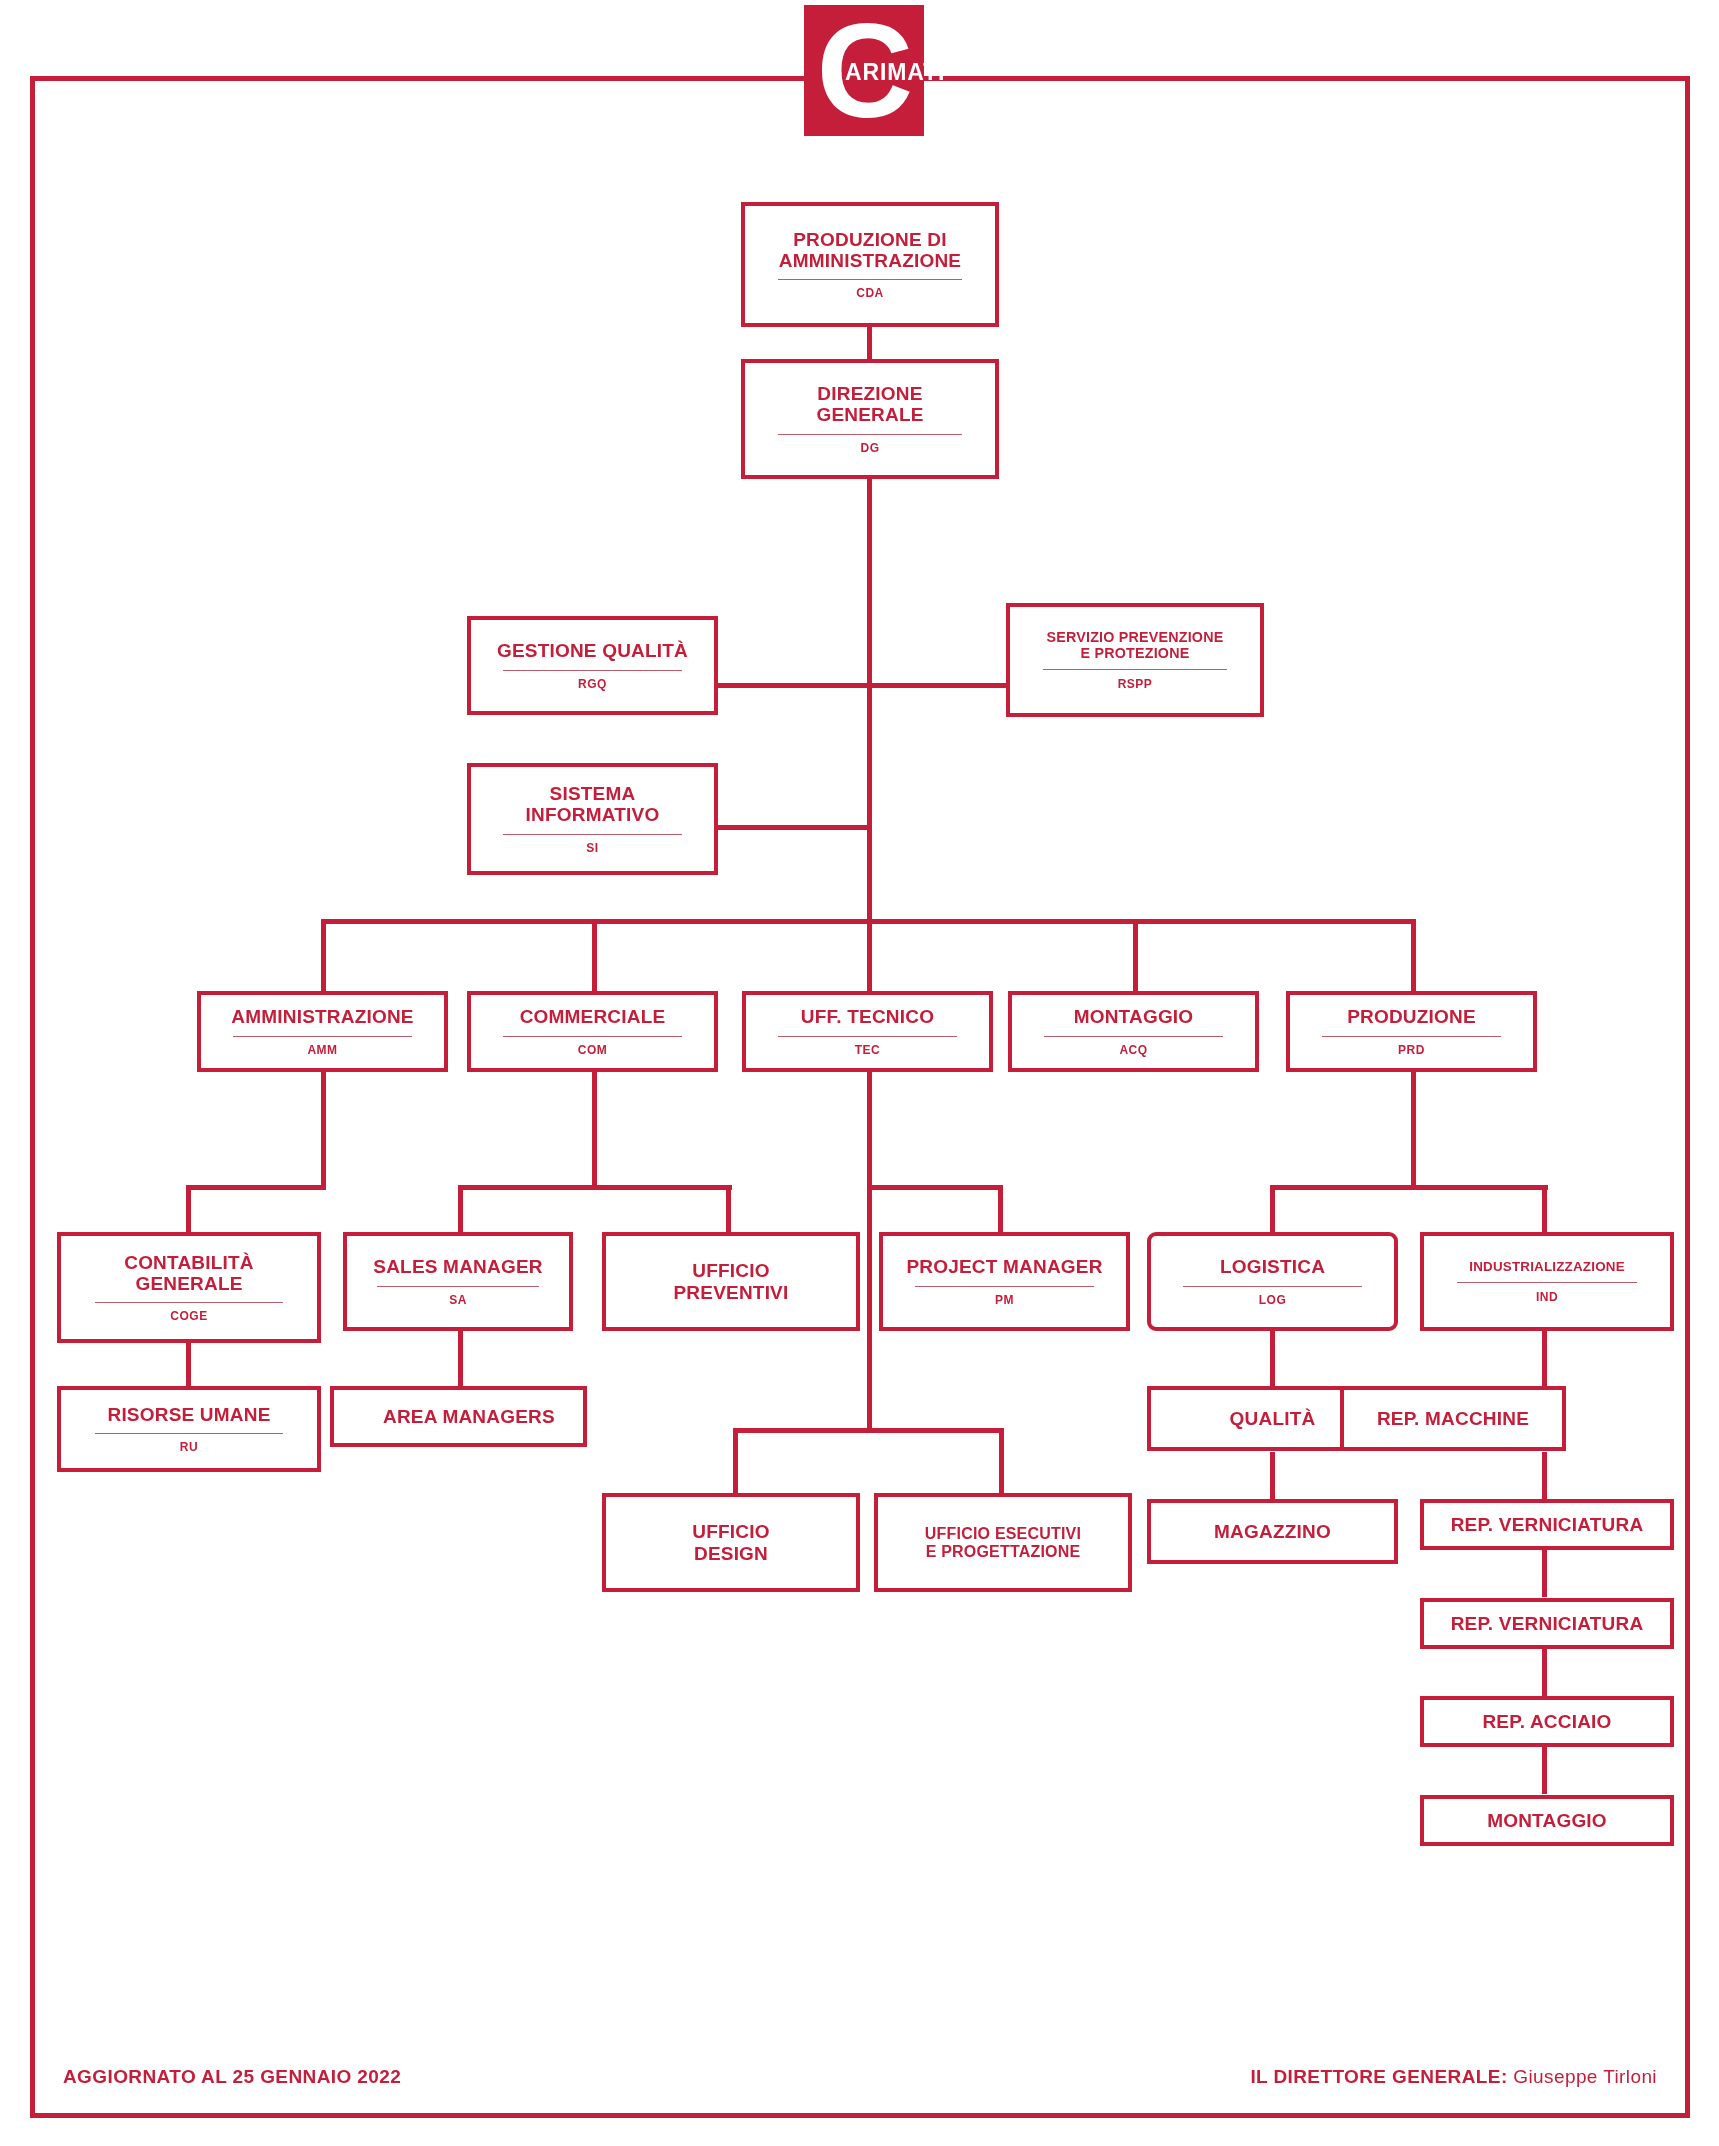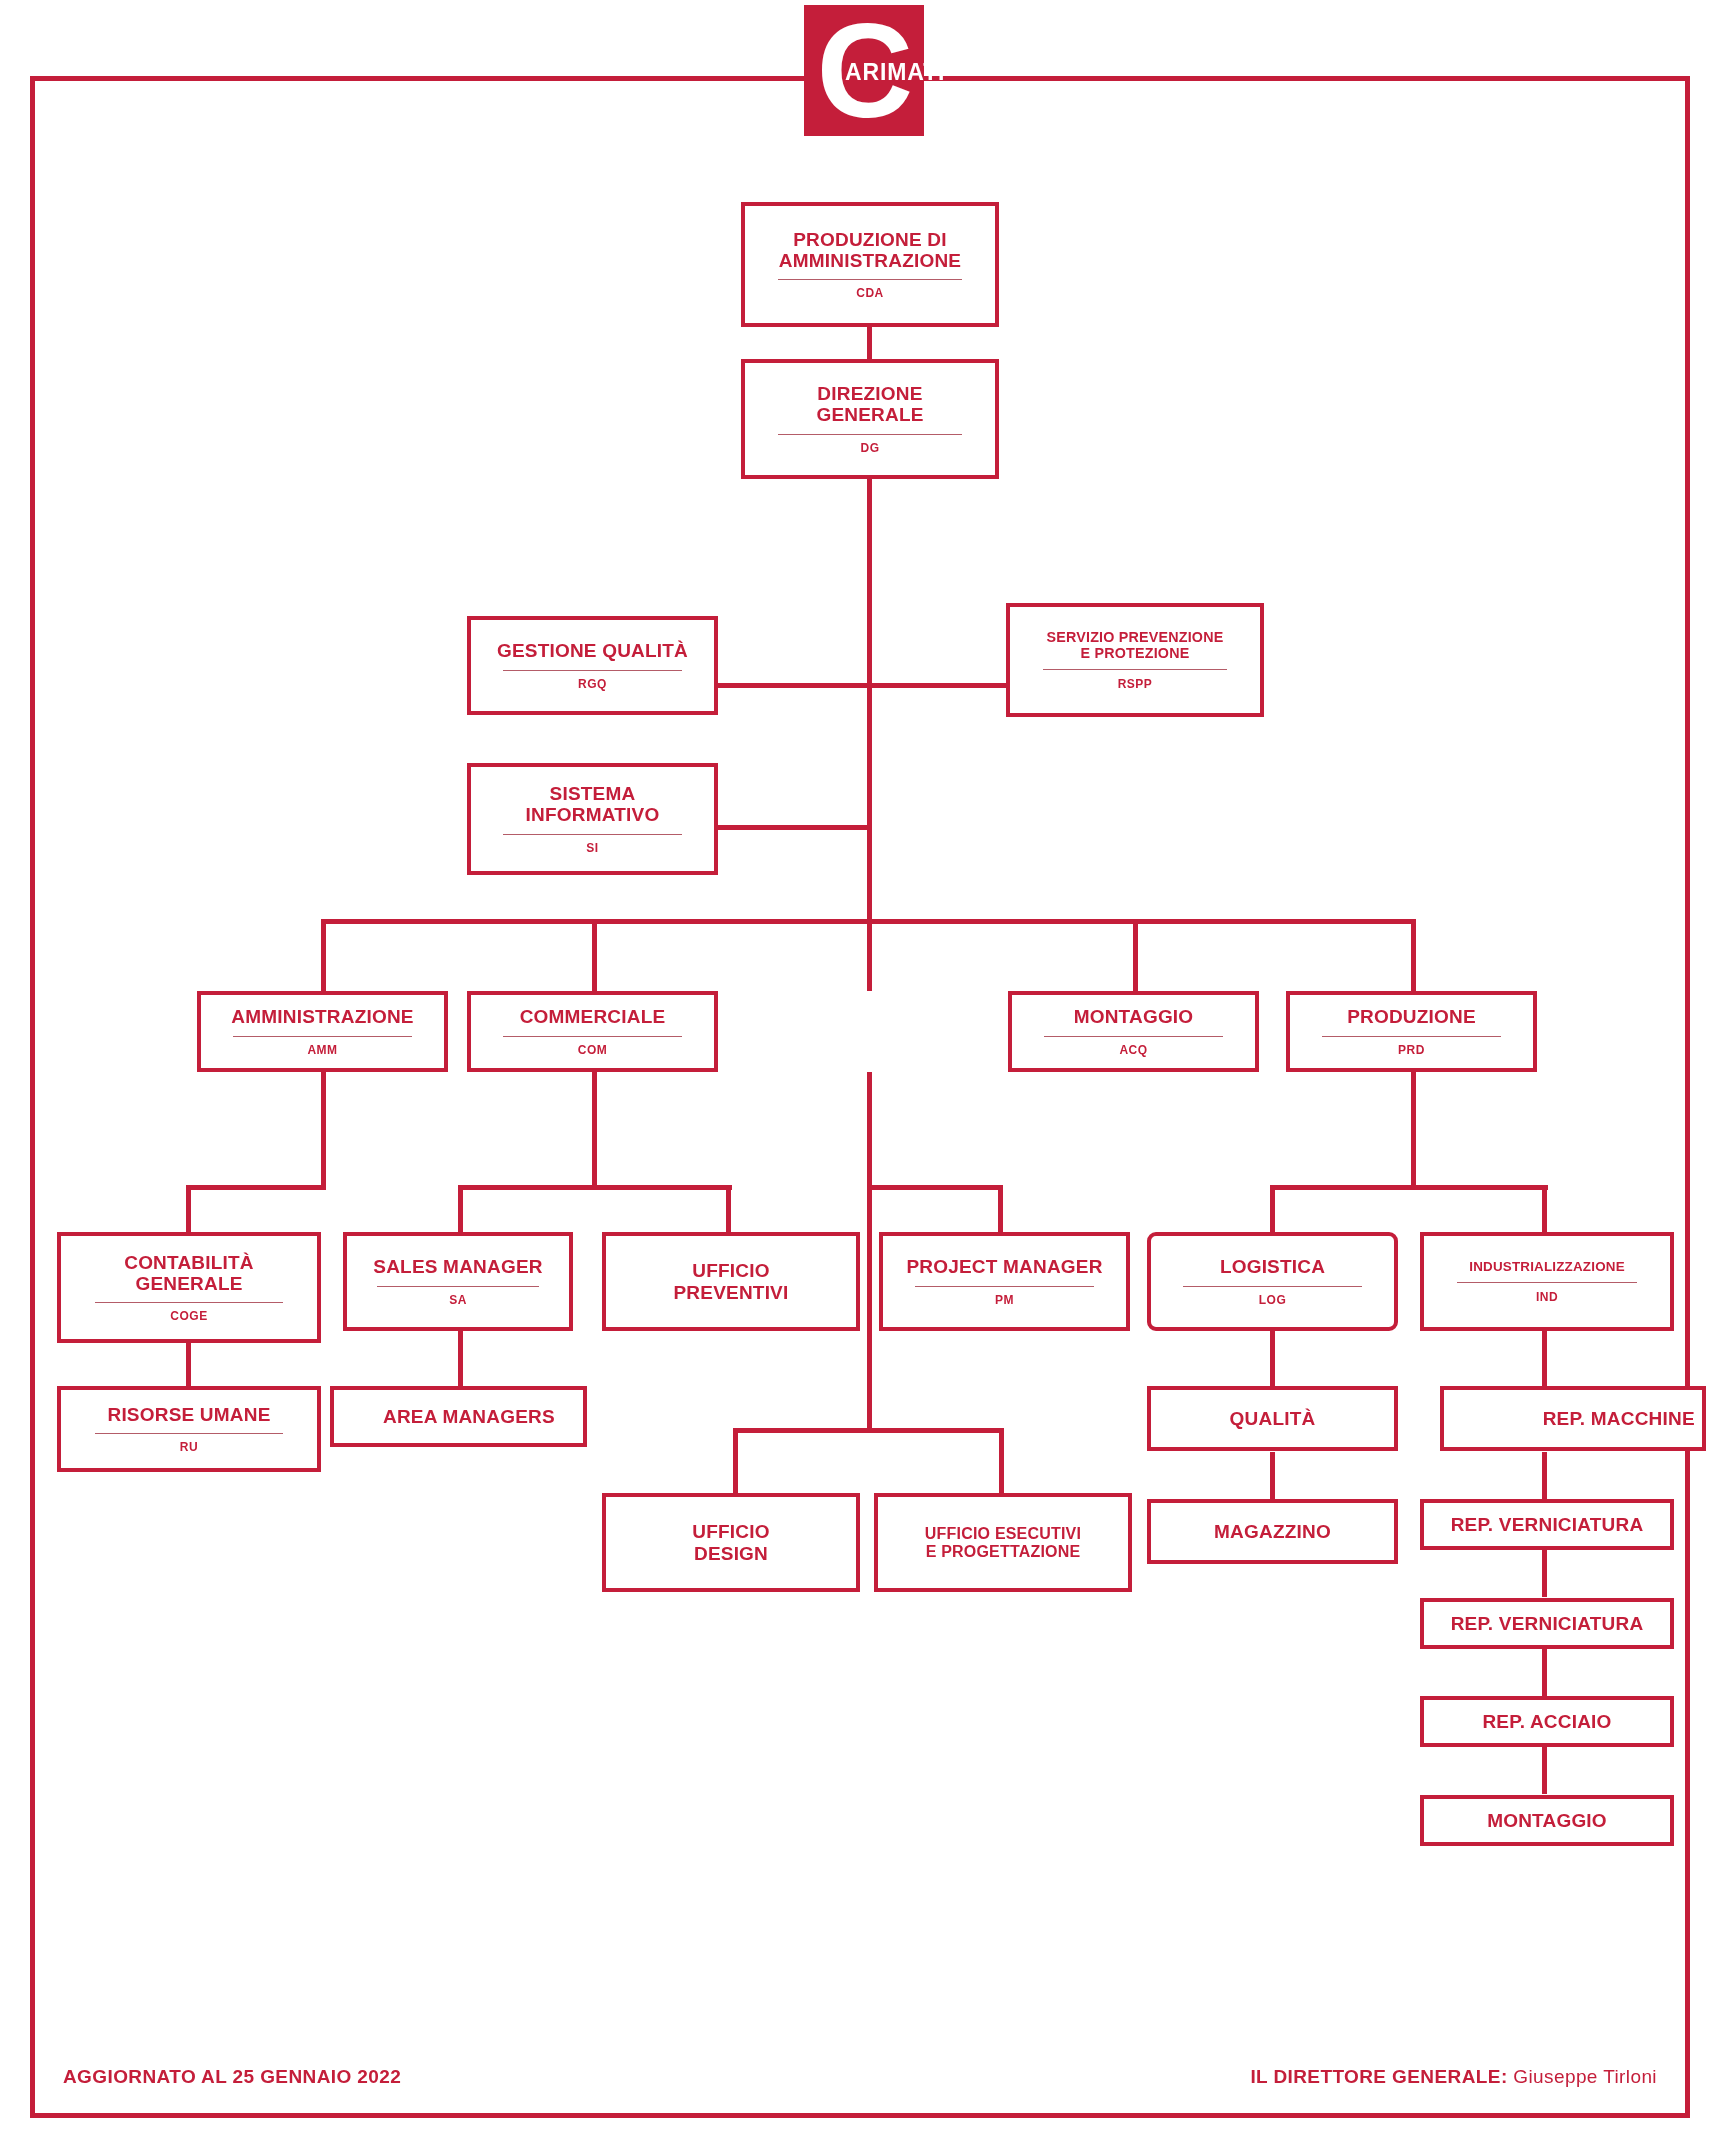--- a/index.html
+++ b/index.html
@@ -215,20 +215,25 @@
     <div class="rule"></div>
     <div class="acro">AMM</div>
   </div>
 
   <div class="box" style="left:467px;top:991px;width:251px;height:81px;">
     <div class="title">COMMERCIALE</div>
     <div class="rule"></div>
     <div class="acro">COM</div>
   </div>
 
+  <div class="box" style="left:742px;top:991px;width:251px;height:81px;">
+    <div class="title">UFF. TECNICO</div>
+    <div class="rule"></div>
+    <div class="acro">TEC</div>
+  </div>
 
   <div class="box" style="left:1008px;top:991px;width:251px;height:81px;">
     <div class="title">MONTAGGIO</div>
     <div class="rule"></div>
     <div class="acro">ACQ</div>
   </div>
 
   <div class="box" style="left:1286px;top:991px;width:251px;height:81px;">
     <div class="title">PRODUZIONE</div>
     <div class="rule"></div>
@@ -292,21 +297,21 @@
   <div class="box" style="left:1147px;top:1499px;width:251px;height:65px;justify-content:center;">
     <div class="title">MAGAZZINO</div>
   </div>
 
   <div class="box xtiny" style="left:1420px;top:1232px;width:254px;height:99px;">
     <div class="title">INDUSTRIALIZZAZIONE</div>
     <div class="rule"></div>
     <div class="acro">IND</div>
   </div>
 
-  <div class="box" style="left:1440px;top:1386px;width:266px;height:65px;align-items:flex-end;">
+  <div class="box" style="left:1340px;top:1386px;width:226px;height:65px;">
     <div class="title">REP. MACCHINE</div>
   </div>
 
   <div class="box" style="left:1420px;top:1499px;width:254px;height:51px;">
     <div class="title">REP. VERNICIATURA</div>
   </div>
 
   <div class="box" style="left:1420px;top:1598px;width:254px;height:51px;">
     <div class="title">REP. VERNICIATURA</div>
   </div>

